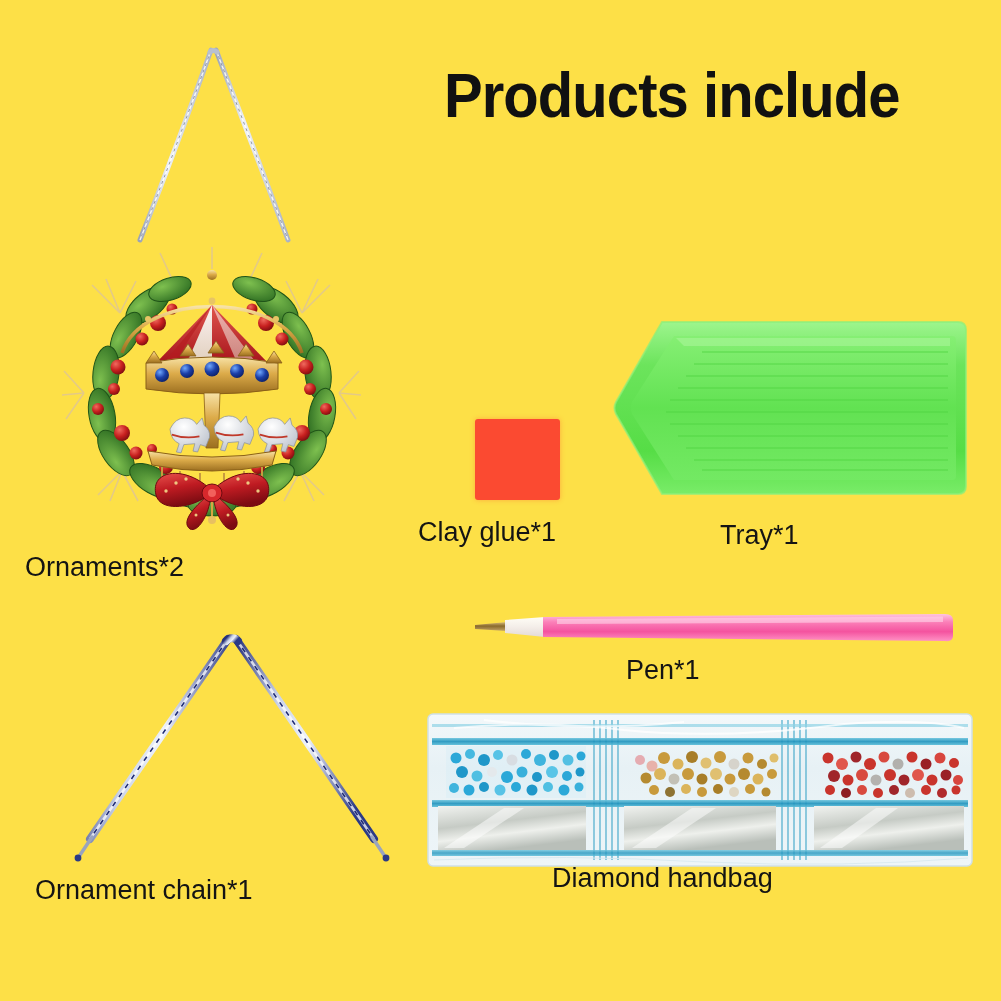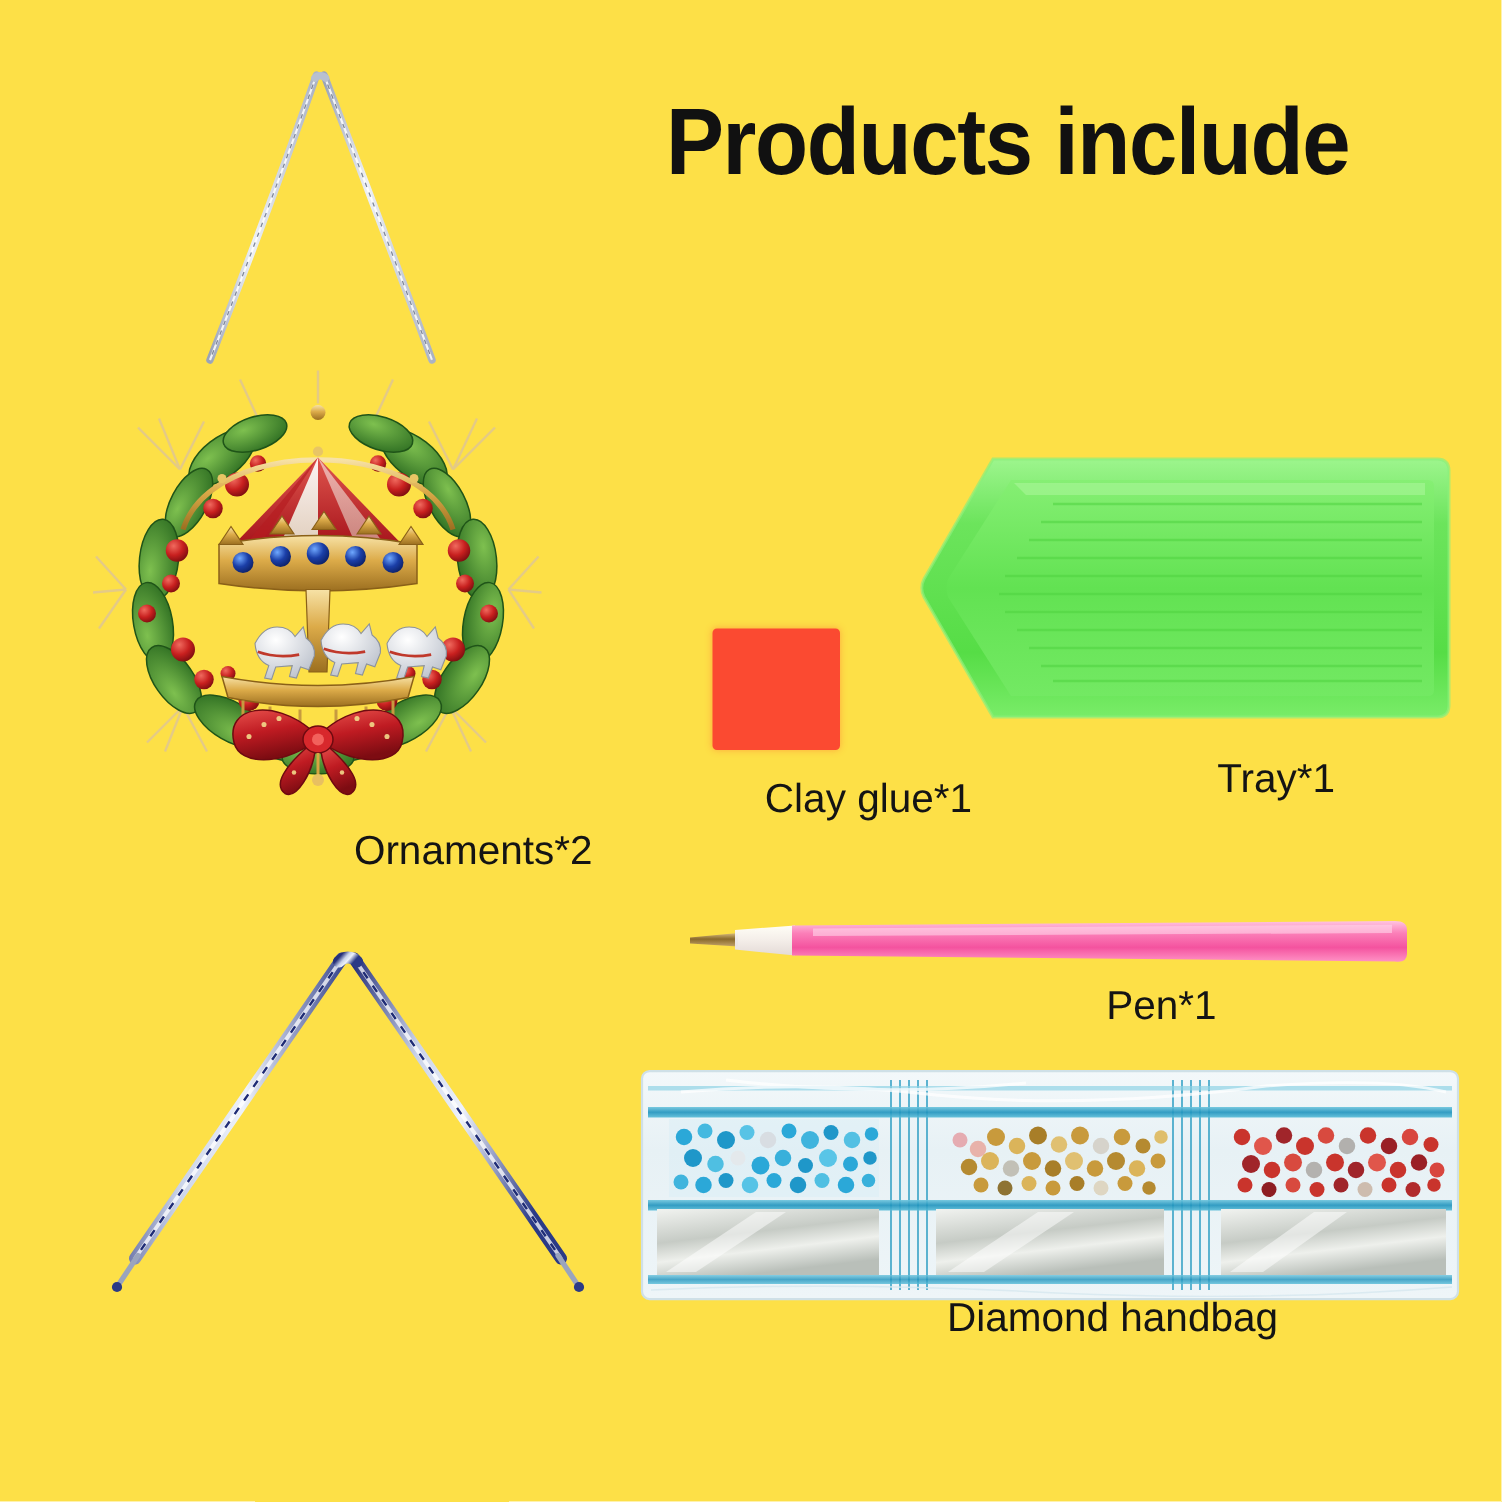--- a/index.html
+++ b/index.html
@@ -32,21 +32,21 @@
     font-family: "Liberation Sans Narrow", "Liberation Sans", sans-serif;
     transform: scaleX(0.92);
     transform-origin: left top;
     white-space: nowrap;
     line-height: 1.05;
   }
 
   
   .caption {
     position: absolute;
-    text-align: right;
+    text-align: left;
     font-size: 27px;
     color: #141414;
     white-space: nowrap;
     font-family: "Liberation Sans", sans-serif;
   }
 
   
   .item { position: absolute; }
 
   
@@ -67,24 +67,24 @@
     left: 23px;
     top: 14px;
     width: 85px;
     height: 81px;
     background: #fb4a31;
     border-radius: 3px;
     box-shadow: 0 0 5px rgba(251,74,49,0.35);
   }
 
   
-  #tray-item { left: 610px; top: 294px; width: 380px; height: 260px; }
-
-  
-  #pen-item { left: 456px; top: 600px; width: 520px; height: 100px; }
+  #tray-item { left: 610px; top: 310px; width: 380px; height: 260px; }
+
+  
+  #pen-item { left: 471px; top: 600px; width: 520px; height: 100px; }
 
   
   #chain-item { left: 70px; top: 625px; width: 330px; height: 300px; }
 
   
   #bag-item { left: 424px; top: 710px; width: 552px; height: 210px; }
 
   svg { display: block; }
 </style>
 </head>
@@ -417,20 +417,21 @@
 
       <path d="M156 16 A 8 8 0 0 1 168 16" fill="none" stroke="url(#chainG)" stroke-width="8" stroke-linecap="round"></path>
 
       <g stroke="#9aa4bd" stroke-width="3.5" fill="none" stroke-linecap="round">
         <path d="M22 212 L10 230"></path>
         <path d="M302 212 L314 230"></path>
       </g>
       <circle cx="8" cy="233" r="3.4" fill="#2b3a86"></circle>
       <circle cx="316" cy="233" r="3.4" fill="#2b3a86"></circle>
     </svg>
+    <div class="caption" style="left:-35px; top:250px; width:400px;">Ornament chain*1</div>
   </div>
 
   <div class="item" id="bag-item">
     <svg width="552" height="160" viewBox="0 0 552 160">
       <defs>
         <linearGradient id="bagPlastic" x1="0" y1="0" x2="0" y2="1">
           <stop offset="0" stop-color="#f3f8fa"></stop>
           <stop offset="0.35" stop-color="#e7f1f5"></stop>
           <stop offset="1" stop-color="#eef5f8"></stop>
         </linearGradient>

